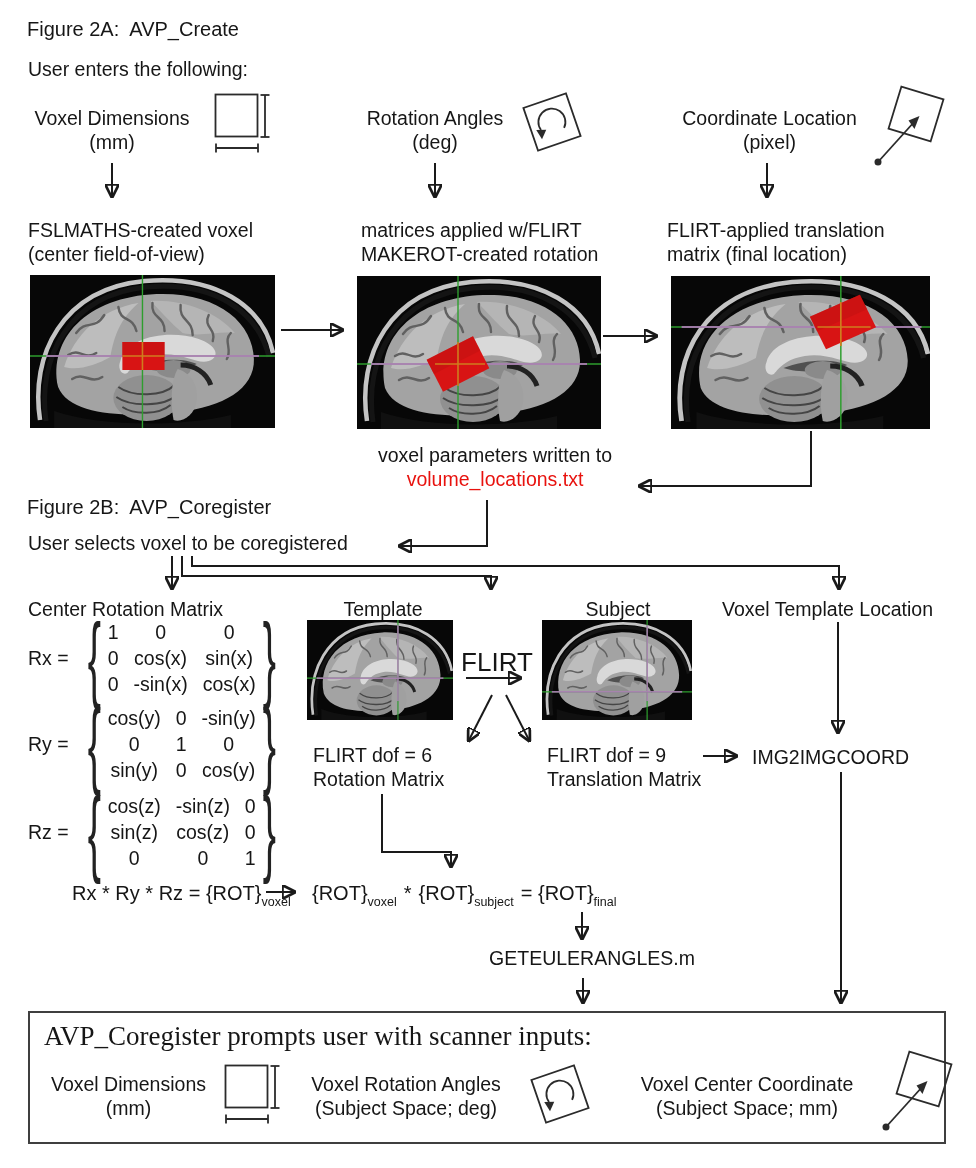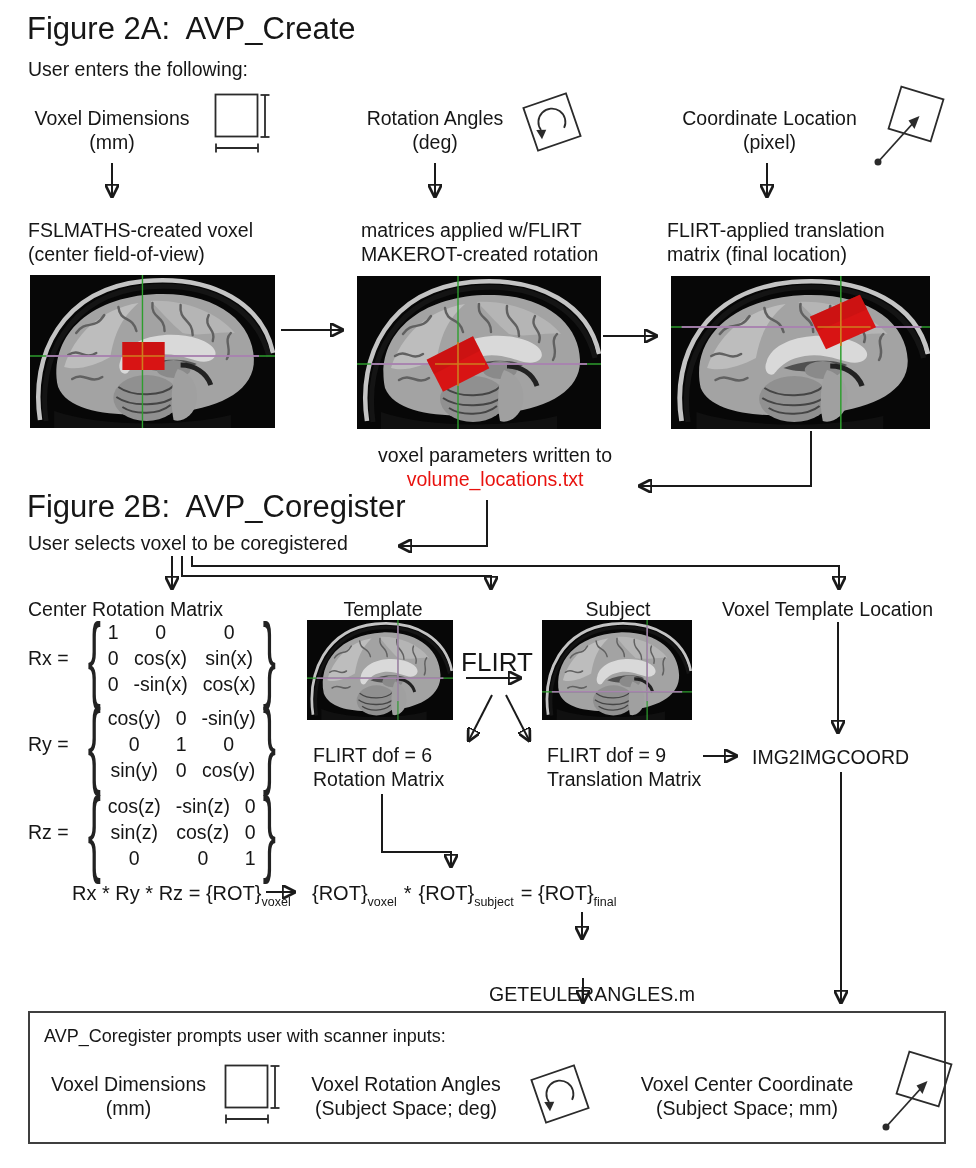--- a/index.html
+++ b/index.html
@@ -1,22 +1,22 @@
 <!DOCTYPE html>
 <html style="--red: #e8120e; --voxel_red: #d81414; --crosshair_green: #2e9e2e; --crosshair_magenta: #c77bd1; --crosshair_orange: #cf7d1e;"><head>
 <meta charset="utf-8">
 <style>
   html,body{margin:0;padding:0;background:#fff;}
   .canvas{position:relative;width:976px;height:1168px;background:#ffffff;overflow:hidden;
           font-family:"Liberation Sans","DejaVu Sans",sans-serif;color:#161616;}
   .abs{position:absolute;}
   .t19{font-size:19.5px;line-height:24px;}
   .t21{font-size:26px;line-height:24px;}
-  .t23{font-size:18px;line-height:28px;}
-  .title{font-size:31px;line-height:34px;white-space:pre;}
+  .t23{font-size:27px;line-height:28px;font-family:Liberation Serif, serif;}
+  .title{font-size:20px;line-height:34px;white-space:pre;}
   .center{text-align:center;}
   .red{color:var(--red);}
   .overlay{position:absolute;left:0;top:0;}
   .overlay line,.overlay path{stroke:#1a1a1a;stroke-width:2;fill:none;}
   .matrix{position:absolute;display:flex;align-items:center;gap:5px;}
   .mlabel{font-size:19.5px;width:54px;text-align:left;}
   .brace{display:inline-block;font-size:44px;transform:scaleY(2.15) scaleX(0.9);color:#222;line-height:44px;}
   .mgrid{display:grid;grid-template-columns:repeat(3,auto);column-gap:13px;justify-items:center;
          font-size:19.5px;line-height:26px;min-width:150px;}
   .eq{position:absolute;font-size:20px;line-height:26px;white-space:nowrap;}
@@ -272,21 +272,21 @@
     <span class="brace">}</span>
   </div>
 
   <div class="eq" style="left:28px;top:880px;margin-left:44px;">
     <span>Rx * Ry * Rz = {ROT}</span><span class="sub">voxel</span>
   </div>
   <div class="eq" style="left:312px;top:880px;">
     <span>{ROT}</span><span class="sub">voxel</span><span class="times">*</span><span>{ROT}</span><span class="sub">subject</span><span class="eqgap">= {ROT}</span><span class="sub">final</span>
   </div>
 
-  <div class="abs t19 center" style="left:482px;top:946px;width:220px;margin-top:36px;">GETEULERANGLES.m</div>
+  <div class="abs t19 center" style="left:482px;top:946px;width:220px;">GETEULERANGLES.m</div>
 
   <div class="pbox" style="left:28px;top:1011px;width:914px;height:129px;"></div>
   <div class="abs t23" style="left:44px;top:1022px;">AVP_Coregister prompts user with scanner inputs:</div>
 
   <div class="abs t19 center" style="left:36px;top:1072px;width:185px;">
     <div>Voxel Dimensions</div>
     <div>(mm)</div>
   </div>
   <svg class="iconsvg" style="left:224px;top:1064px;" width="58" height="62" viewBox="0 0 58 62">
     <rect x="1.5" y="1.5" width="42" height="42"></rect>

